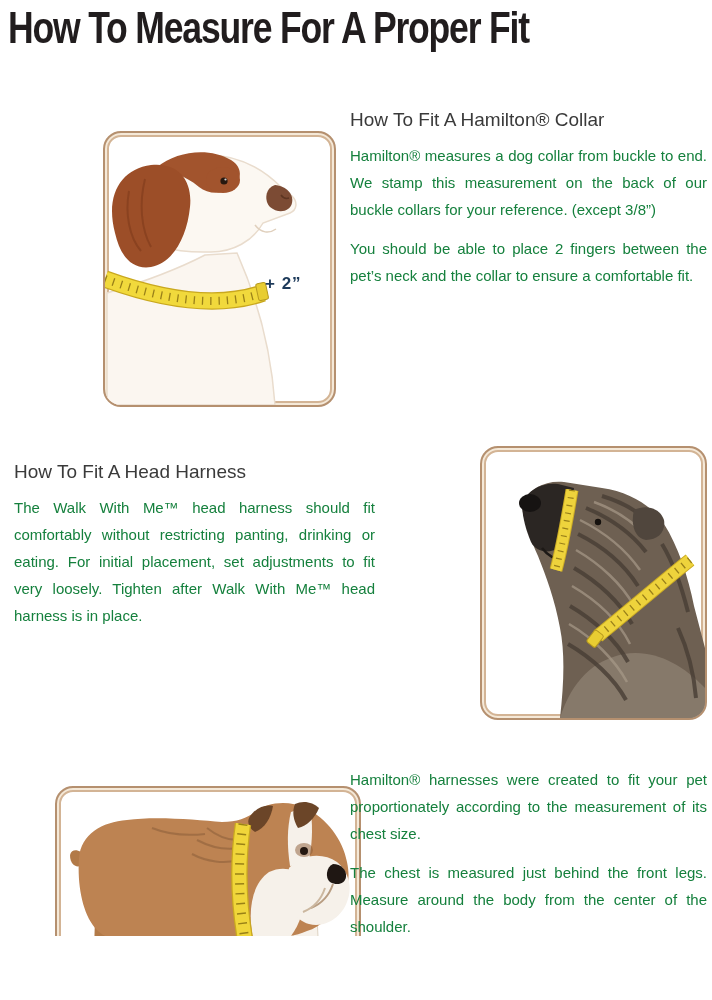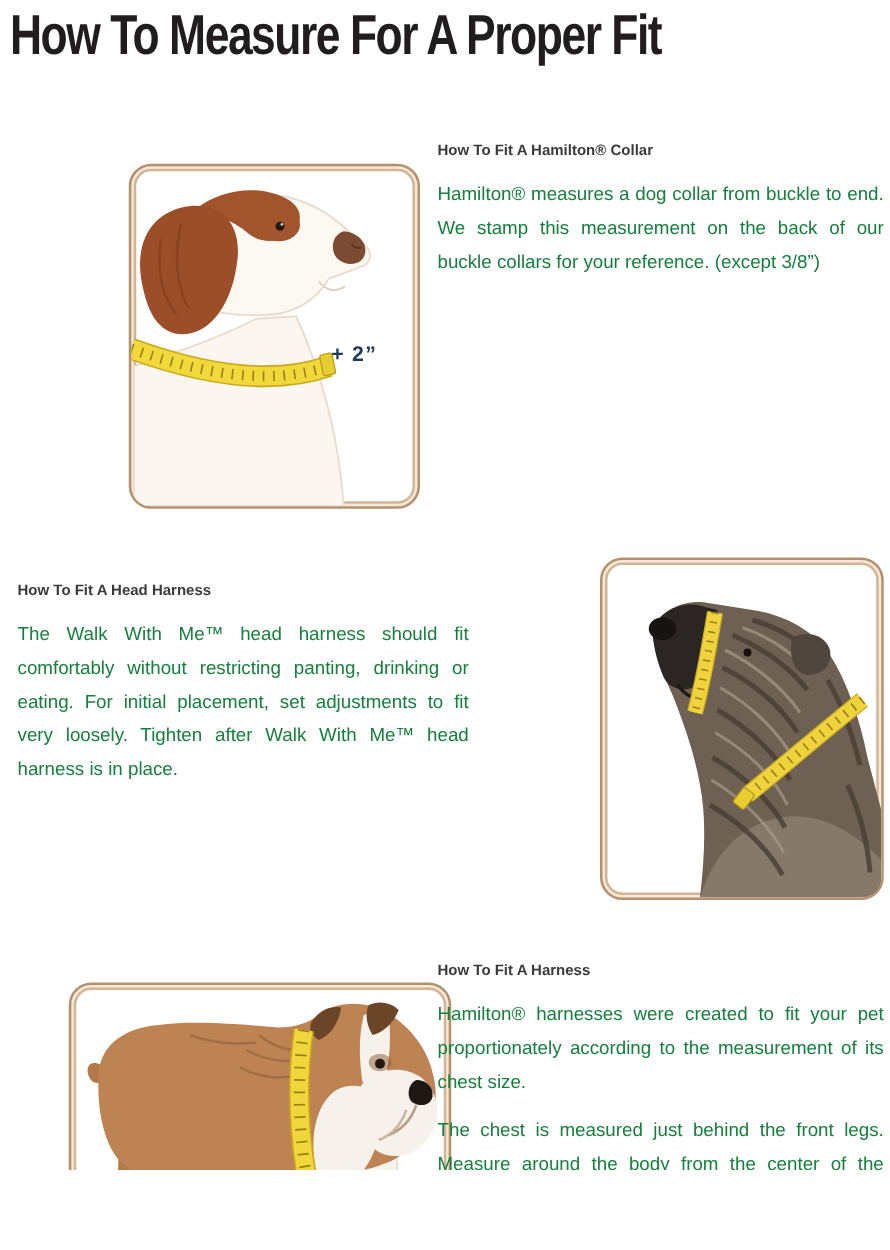--- a/index.html
+++ b/index.html
@@ -11,21 +11,21 @@
   .frame{position:absolute;background:#ffffff;border:2px solid #b5906f;border-radius:18px;
          box-shadow:inset 0 0 0 2px #f5e9d8, inset 0 0 0 4px #d3b495;overflow:hidden;}
   .frame svg{position:absolute;left:0;top:0;width:100%;height:100%;}
   .f1{left:63px;top:115px;width:229px;height:272px;}
   .f2{left:440px;top:430px;width:223px;height:270px;}
   .f3{left:15px;top:770px;width:302px;height:212px;}
   .textcol{position:absolute;color:#414141;}
   .t1{left:350px;top:110px;width:357px;}
   .t2{left:14px;top:462px;width:361px;}
   .t3{left:350px;top:766px;width:357px;}
-  .textcol h2{margin:0 0 12px 0;font-size:12px;line-height:20px;font-weight:700;color:#3a3a3a;}
+  .textcol h2{margin:0 0 12px 0;font-size:19px;line-height:20px;font-weight:400;color:#3a3a3a;}
   .textcol p{margin:0 0 12px 0;font-size:15px;line-height:27px;text-align:justify;color:#15803d;}
   .textcol p:last-child{margin-bottom:0;}
   .annotation{position:absolute;left:160px;top:141px;font-size:17px;font-weight:700;
               color:#1d3a5a;letter-spacing:1px;}
 </style>
 </head>
 <body>
 
 <div class="page">
 
@@ -57,20 +57,21 @@
         <path d="M0,146 C55,166 112,176 158,160" stroke="#8a7113" stroke-width="8" fill="none" stroke-dasharray="1.3,7" opacity="0.85"></path>
         <rect x="152" y="150" width="10" height="17" rx="2" fill="#e8cd32" stroke="#b79a1e" transform="rotate(-12 157 158)"></rect>
       </g>
     </svg>
     <span class="annotation">+ 2”</span>
   </figure>
 
   <div class="textcol t1">
     <h2>How To Fit A Hamilton® Collar</h2>
     <p>Hamilton® measures a dog collar from buckle to end. We stamp this measurement on the back of our buckle collars for your reference. (except 3/8”)</p>
+    <p>You should be able to place 2 fingers between the pet’s neck and the collar to ensure a comfortable fit.</p>
   </div>
 
   <div class="textcol t2">
     <h2>How To Fit A Head Harness</h2>
     <p>The Walk With Me™ head harness should fit comfortably without restricting panting, drinking or eating. For initial placement, set adjustments to fit very loosely. Tighten after Walk With Me™ head harness is in place.</p>
   </div>
 
   <figure class="frame f2">
     <svg viewBox="0 0 223 270" xmlns="http://www.w3.org/2000/svg">
 
@@ -160,18 +161,17 @@
       <g>
         <path d="M186,36 C181,70 181,110 188,152" stroke="#c9a81f" stroke-width="16.5" fill="none"></path>
         <path d="M186,36 C181,70 181,110 188,152" stroke="#f0d63a" stroke-width="14" fill="none"></path>
         <path d="M186,36 C181,70 181,110 188,152" stroke="#8a7210" stroke-width="9" fill="none" stroke-dasharray="1.4,8.5" opacity="0.85"></path>
         <rect x="183" y="150" width="11" height="13" rx="2" fill="#e8cd32" stroke="#b79a1e" transform="rotate(8 188 156)"></rect>
       </g>
     </svg>
   </figure>
 
   <div class="textcol t3">
-    <h2>How To Fit A Harness</h2>
     <p>Hamilton® harnesses were created to fit your pet proportionately according to the measurement of its chest size.</p>
     <p>The chest is measured just behind the front legs. Measure around the body from the center of the shoulder.</p>
   </div>
 
 </div>
 
 </body></html>

